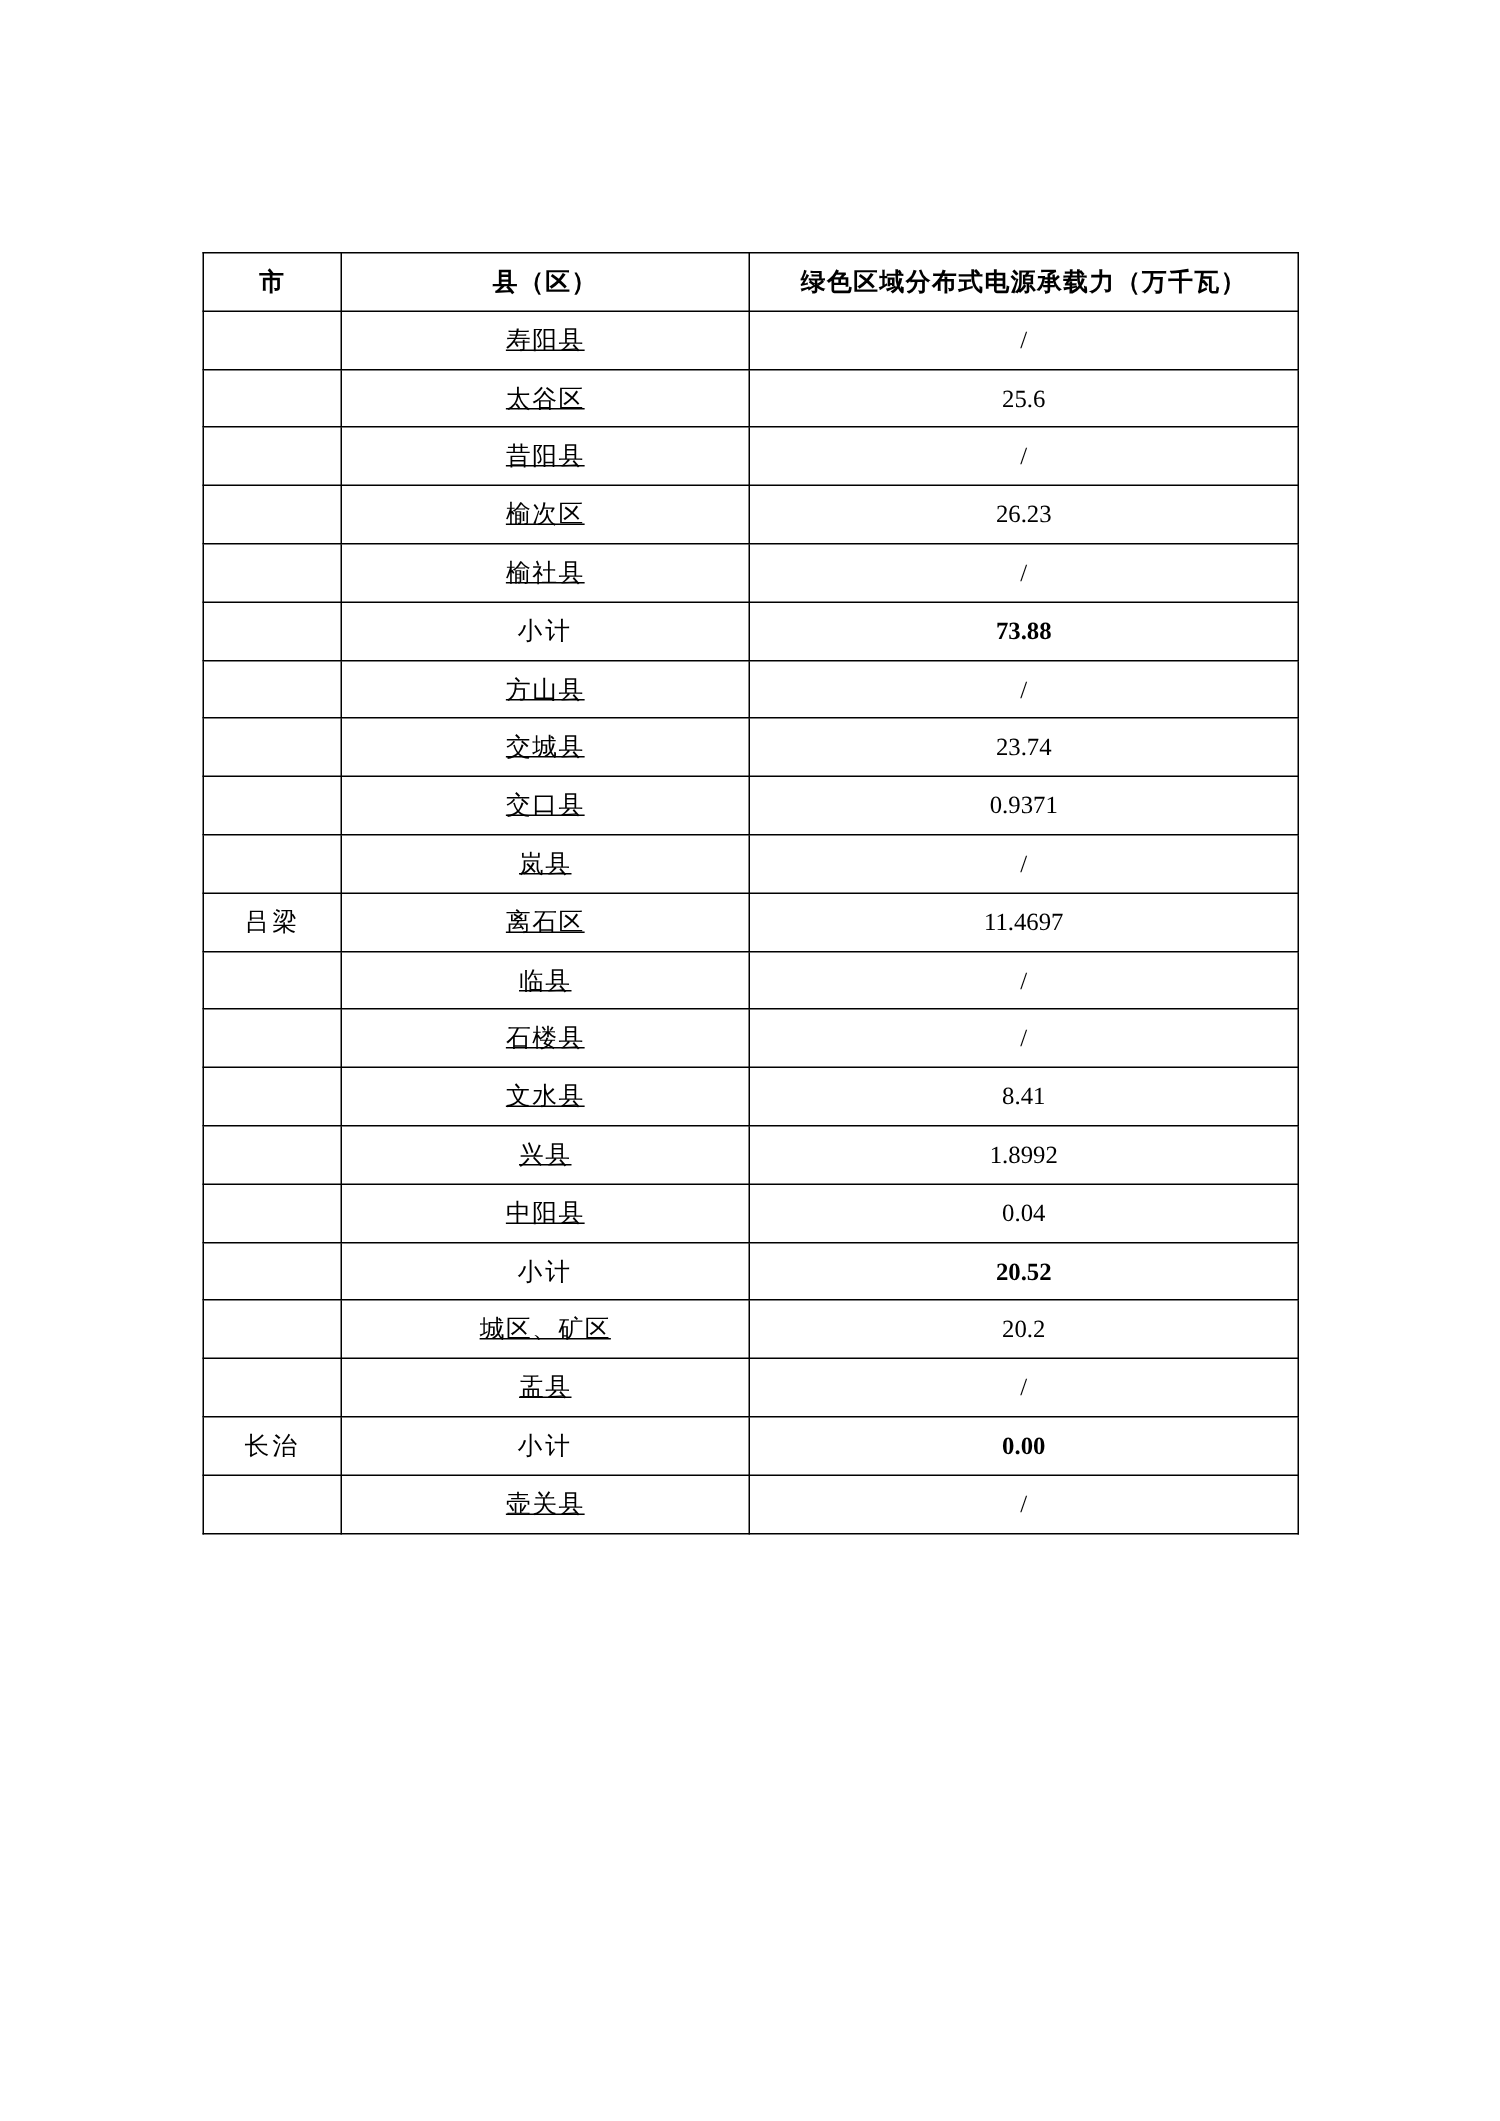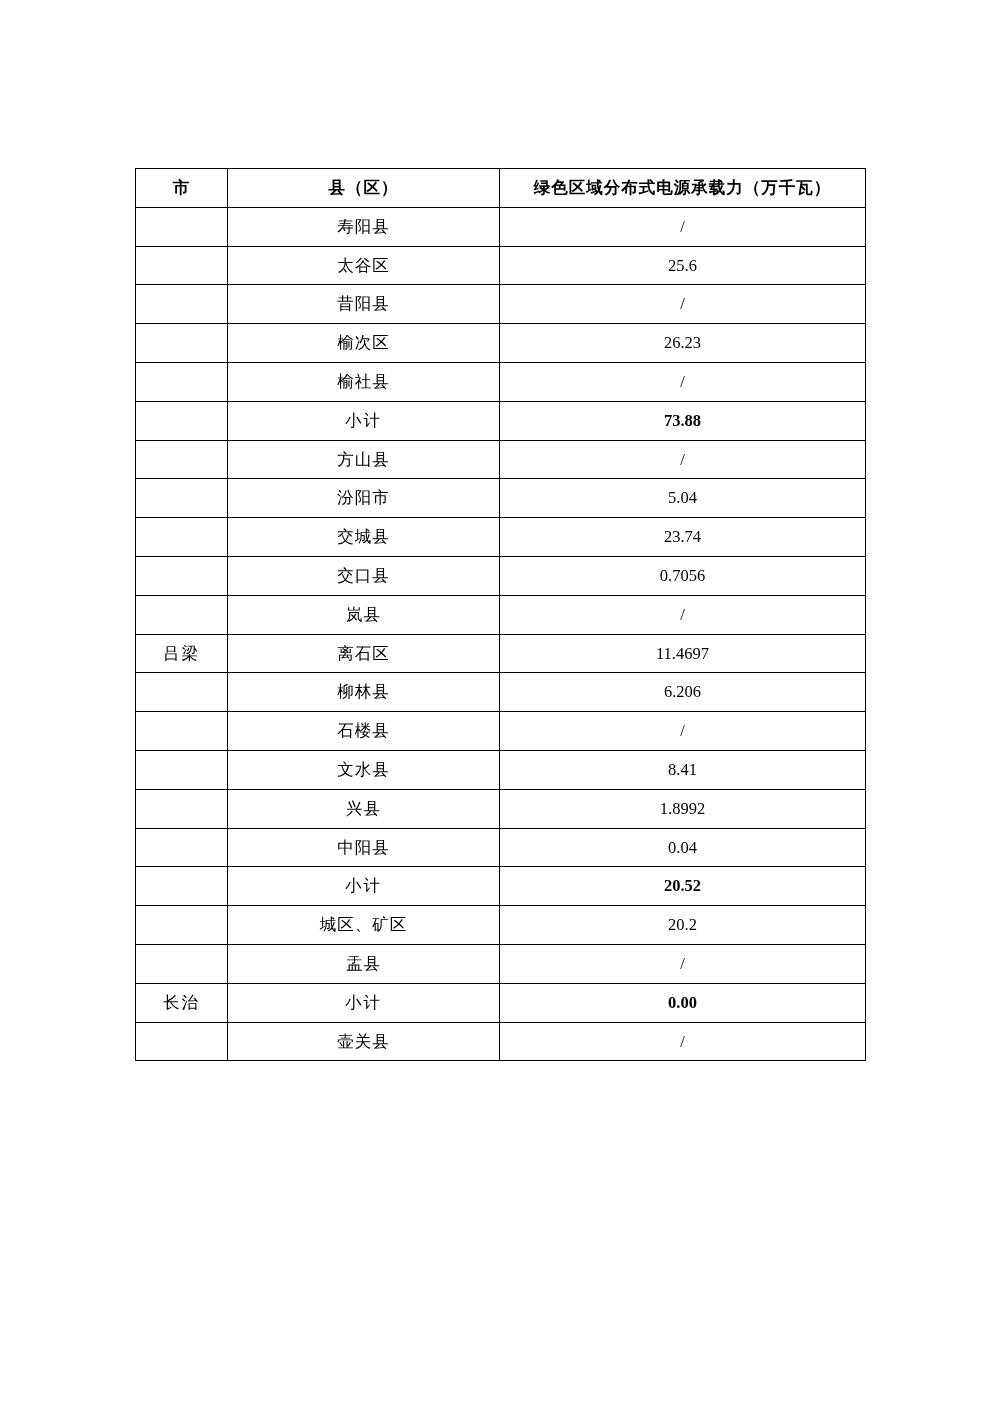--- a/index.html
+++ b/index.html
@@ -53,20 +53,21 @@
     font-weight: normal;
     letter-spacing: 2px;
     font-size: 17px;
   }
   td.subtotal-value {
     font-weight: bold;
     font-size: 17px;
   }
   td.county-cell {
     letter-spacing: 1px;
+    text-decoration: underline;
   }
   td.value-cell {
     font-size: 16.5px;
   }
   td.blank-city { }
 </style>
 </head>
 <body>
 
 <div class="page">
@@ -112,47 +113,42 @@
           <td class="subtotal-label">小计</td>
           <td class="subtotal-value">73.88</td>
         </tr>
         <tr>
           <td class="blank-city">&nbsp;</td>
           <td class="county-cell">方山县</td>
           <td class="value-cell">/</td>
         </tr>
         <tr>
           <td class="blank-city">&nbsp;</td>
-          <td class="county-cell">汾阳市</td>
-          <td class="value-cell">5.04</td>
-        </tr>
-        <tr>
-          <td class="blank-city">&nbsp;</td>
           <td class="county-cell">交城县</td>
           <td class="value-cell">23.74</td>
         </tr>
         <tr>
           <td class="blank-city">&nbsp;</td>
           <td class="county-cell">交口县</td>
-          <td class="value-cell">0.7056</td>
+          <td class="value-cell">0.9371</td>
         </tr>
         <tr>
           <td class="blank-city">&nbsp;</td>
           <td class="county-cell">岚县</td>
           <td class="value-cell">/</td>
         </tr>
         <tr>
           <td class="city-cell">吕梁</td>
           <td class="county-cell">离石区</td>
           <td class="value-cell">11.4697</td>
         </tr>
         <tr>
           <td class="blank-city">&nbsp;</td>
-          <td class="county-cell">柳林县</td>
-          <td class="value-cell">6.206</td>
+          <td class="county-cell">临县</td>
+          <td class="value-cell">/</td>
         </tr>
         <tr>
           <td class="blank-city">&nbsp;</td>
           <td class="county-cell">石楼县</td>
           <td class="value-cell">/</td>
         </tr>
         <tr>
           <td class="blank-city">&nbsp;</td>
           <td class="county-cell">文水县</td>
           <td class="value-cell">8.41</td>

